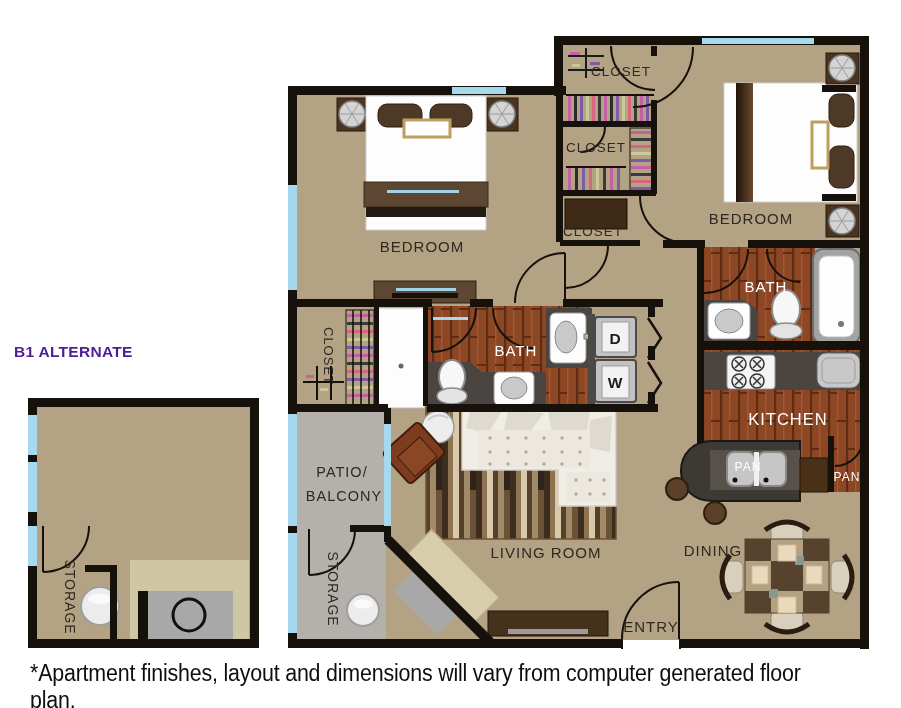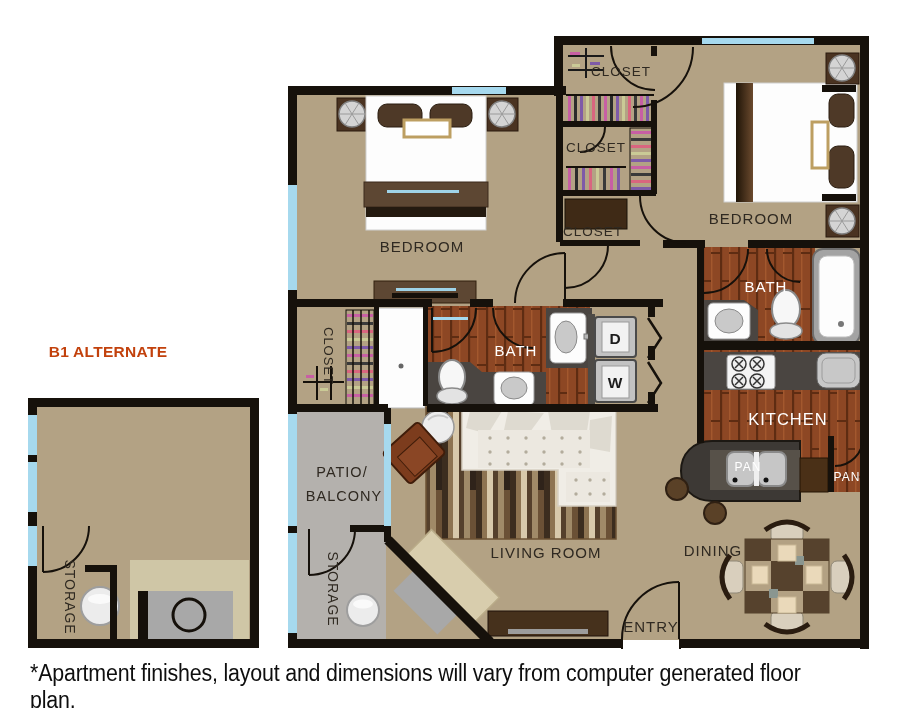--- a/index.html
+++ b/index.html
@@ -1,18 +1,18 @@
 <!DOCTYPE html>
 <html><head>
 <meta charset="utf-8">
 <style>
   html,body{margin:0;padding:0;background:#fff;}
   .stage{position:relative;width:901px;height:708px;background:#ffffff;overflow:hidden;
          font-family:"Liberation Sans",sans-serif;}
-  .plan-header{position:absolute;left:14px;top:343px;width:188px;text-align:center;color:#c2410c;}
+  .plan-header{position:absolute;left:14px;top:343px;width:188px;color:#4c1d95;}
   .plan-header .title{display:block;font-size:15.5px;font-weight:bold;letter-spacing:.3px;}
   .plan-header .subtitle{display:block;font-size:14.5px;margin-top:4px;letter-spacing:.2px;}
   .footnote{position:absolute;left:30px;top:660px;width:860px;font-size:23px;color:#0e0e0e;}
   .footnote span{display:inline-block;transform:scaleX(.93);transform-origin:left center;letter-spacing:-.2px;}
   svg{position:absolute;left:0;top:0;}
   text{font-family:"Liberation Sans",sans-serif;}
   .lbl{fill:#2f2921;letter-spacing:1px;}
   .lblw{fill:#ffffff;letter-spacing:1px;}
   .arc{fill:none;stroke:#16110b;stroke-width:2;}
   .leaf{stroke:#16110b;stroke-width:2;}

